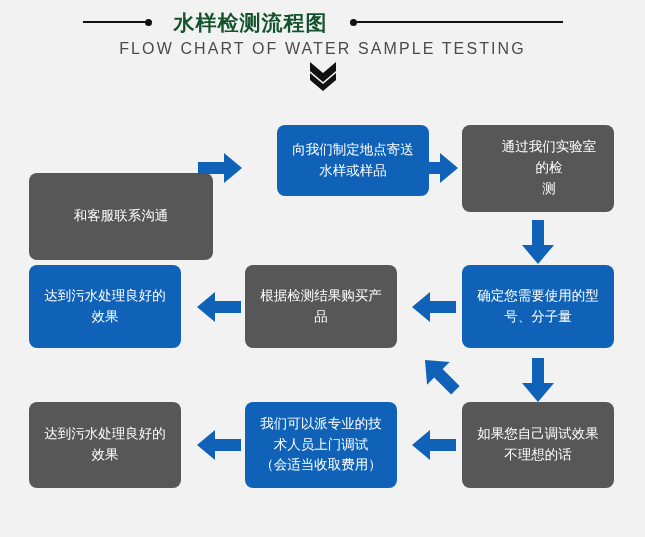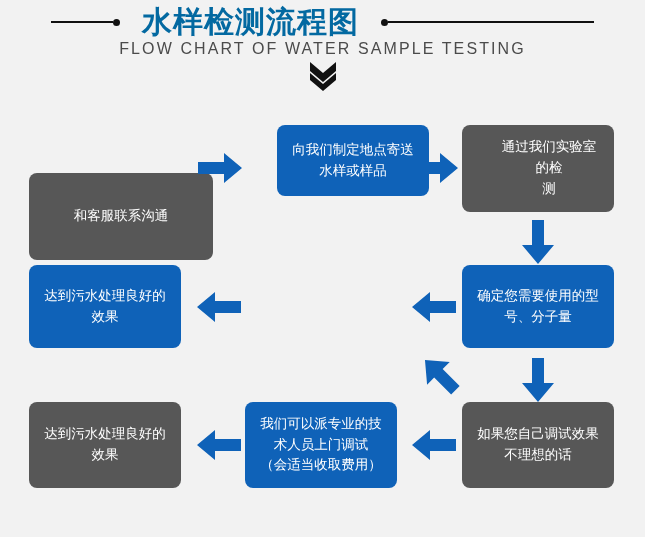--- a/index.html
+++ b/index.html
@@ -18,21 +18,21 @@
     position:absolute;left:0;top:6px;width:645px;height:32px;
     display:flex;align-items:center;justify-content:center;
   }
   .rule{height:2px;background:#111;flex:0 0 auto;}
   .rule-left{width:62px;}
   .rule-right{width:206px;}
   .dot{width:7px;height:7px;border-radius:50%;background:#111;flex:0 0 auto;}
   .dot-left{margin-left:0;margin-right:22px;}
   .dot-right{margin-left:22px;margin-right:0;}
   .main-title{
-    font-size:30px;font-weight:bold;color:#0369a1;
+    font-size:21px;font-weight:bold;color:#14532d;
     letter-spacing:1px;white-space:nowrap;line-height:1;
   }
   .sub-title{
     position:absolute;left:0;top:40px;width:645px;
     text-align:center;
     font-size:16px;color:#4b4b4b;letter-spacing:2.1px;
     font-weight:500;white-space:nowrap;
   }
   .chevrons{
     position:absolute;left:0;top:62px;width:645px;height:30px;
@@ -137,20 +137,26 @@
       <span>效果</span>
     </div>
   </div>
 
   <div class="arrow" style="left:197px;top:291px;">
     <svg width="44" height="32" viewBox="0 0 44 32">
       <polygon points="44,10 18,10 18,1 0,16 18,31 18,22 44,22" fill="#0f62b8"></polygon>
     </svg>
   </div>
 
+  <div class="box gray" style="left:245px;top:265px;width:152px;height:83px;">
+    <div>
+      <span>根据检测结果购买产</span>
+      <span>品</span>
+    </div>
+  </div>
 
   <div class="arrow" style="left:412px;top:291px;">
     <svg width="44" height="32" viewBox="0 0 44 32">
       <polygon points="44,10 18,10 18,1 0,16 18,31 18,22 44,22" fill="#0f62b8"></polygon>
     </svg>
   </div>
 
   <div class="box blue" style="left:462px;top:265px;width:152px;height:83px;">
     <div>
       <span>确定您需要使用的型</span>

